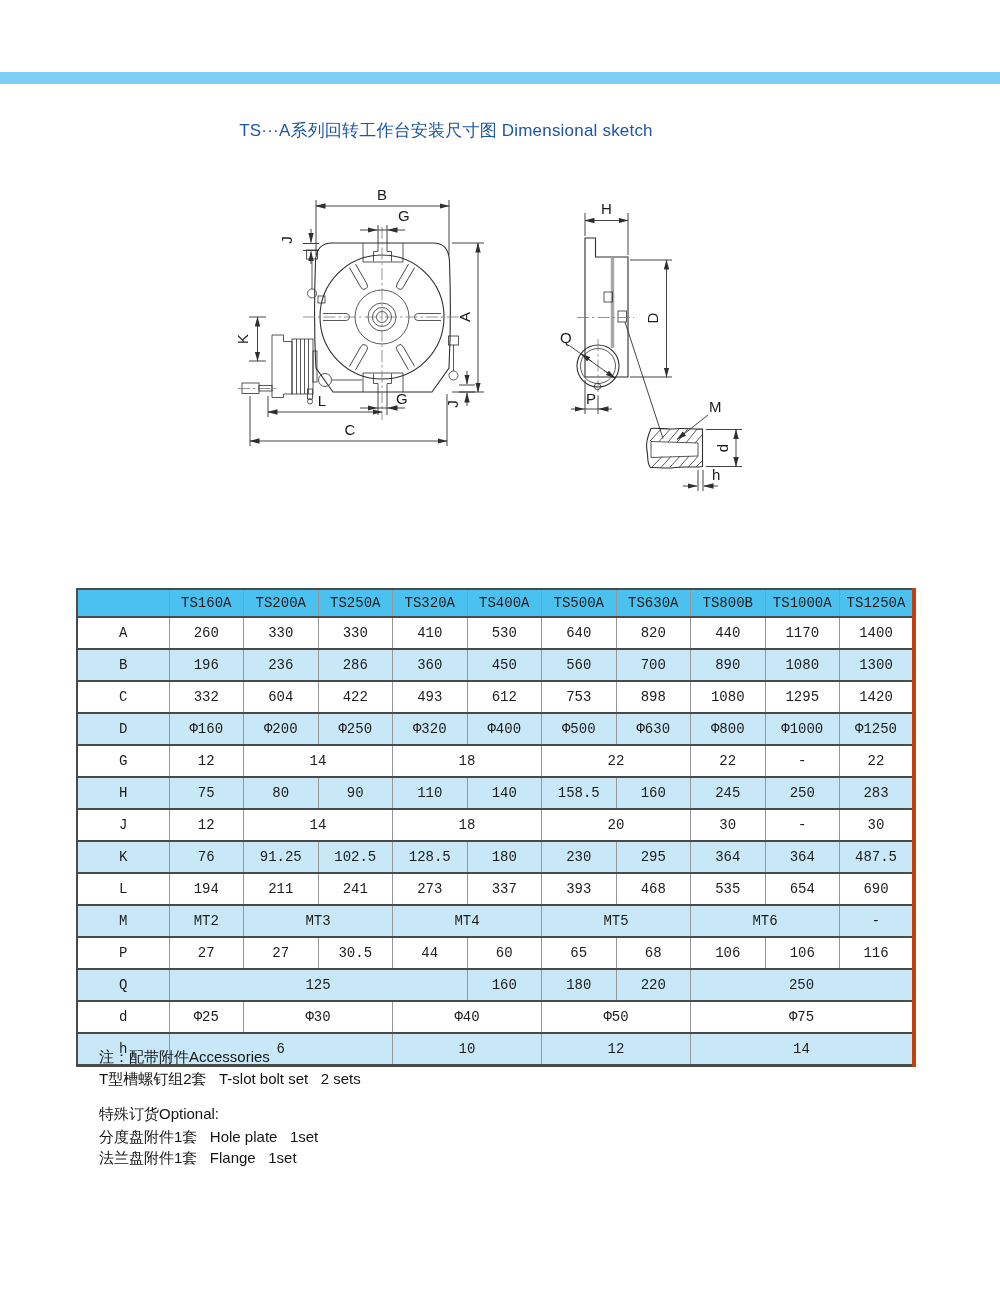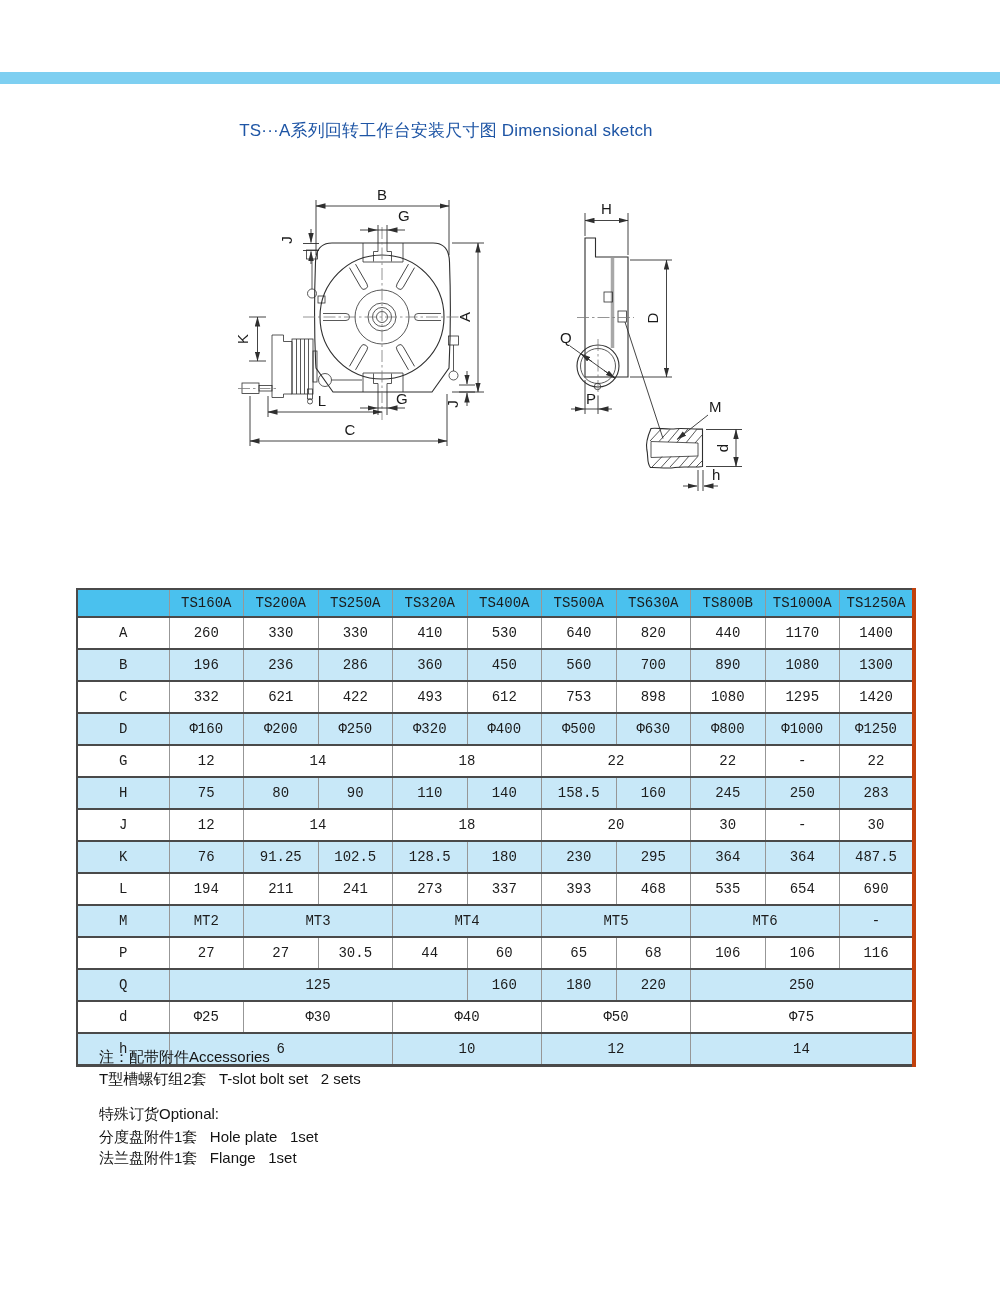--- a/index.html
+++ b/index.html
@@ -246,21 +246,21 @@
         <td>450</td>
         <td>560</td>
         <td>700</td>
         <td>890</td>
         <td>1080</td>
         <td>1300</td>
       </tr>
       <tr>
         <td>C</td>
         <td>332</td>
-        <td>621</td>
+        <td>604</td>
         <td>422</td>
         <td>493</td>
         <td>612</td>
         <td>753</td>
         <td>898</td>
         <td>1080</td>
         <td>1295</td>
         <td>1420</td>
       </tr>
       <tr class="blue">

